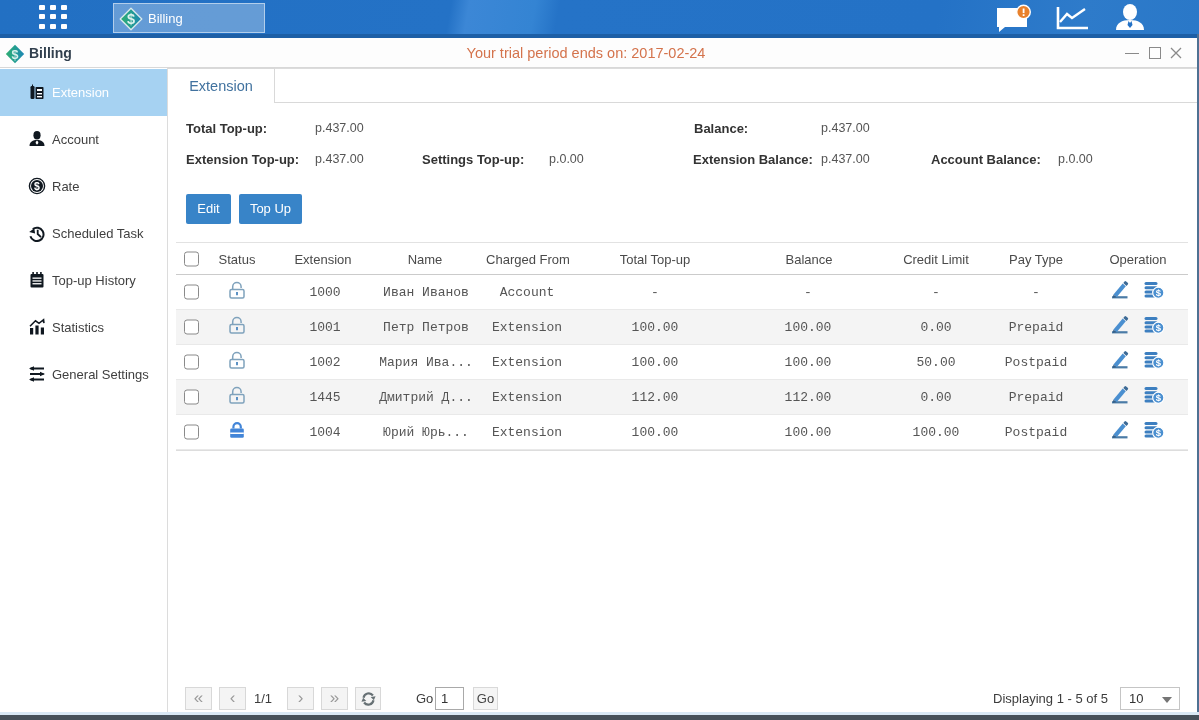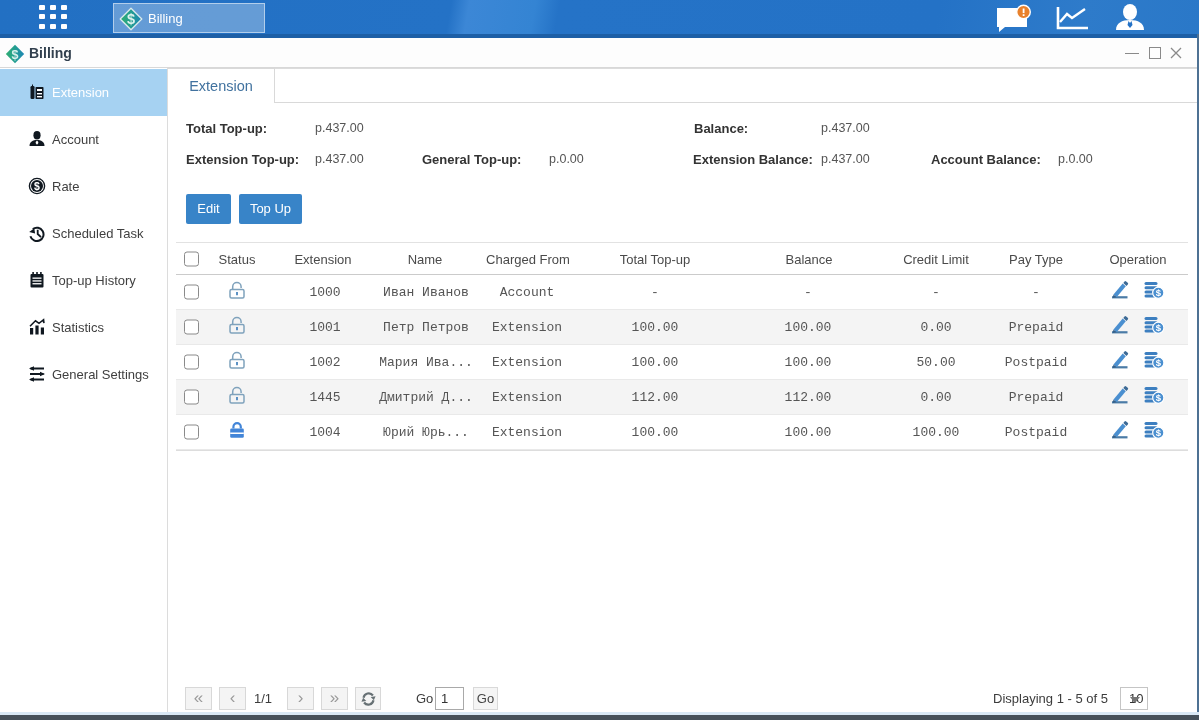--- a/index.html
+++ b/index.html
@@ -52,21 +52,21 @@
 .cbx { position:absolute; left:8px; width:15px; height:15px; border:1px solid #8a8a8a; border-radius:3px; background:#fff; top:50%; transform:translateY(-50%); }
 #tbot { left:176px; top:450px; width:1012px; height:1px; background:#ddd; }
 .cico { position:absolute; top:50%; transform:translate(-50%,-50%); }
 
 
 .pbtn { position:absolute; top:687px; width:27px; height:23px; background:#f4f4f4; border:1px solid #d8d8d8; color:#9a9a9a; text-align:center; font-size:17px; line-height:20px; }
 .ptxt { position:absolute; top:691px; font-size:13px; color:#3c3c3c; }
 #goin { position:absolute; left:435px; top:687px; width:29px; height:23px; border:1px solid #a9a9a9; background:#fff; font-size:13px; color:#333; padding-left:5px; line-height:21px; }
 #gobtn { position:absolute; left:473px; top:687px; width:25px; height:23px; background:#f5f5f5; border:1px solid #d9d9d9; font-size:13px; color:#444; text-align:center; line-height:21px; }
 #disp { position:absolute; top:691px; right:91px; font-size:13px; color:#3c3c3c; }
-#ddown { position:absolute; left:1120px; top:687px; width:28px; height:23px; border:1px solid #c5c5c5; background:#fff; font-size:13px; color:#333; }
+#ddown { position:absolute; left:1120px; top:687px; width:60px; height:23px; border:1px solid #c5c5c5; background:#fff; font-size:13px; color:#333; }
 #ddown .n { position:absolute; left:8px; top:3px; }
 #ddown .tri { position:absolute; right:7px; top:9px; width:0; height:0; border-left:5px solid transparent; border-right:5px solid transparent; border-top:6px solid #757575; }
 
 
 #redge { left:1197px; top:34px; width:2px; height:681px; background:#4e7193; }
 #bstrip1 { left:0; top:712px; width:1199px; height:3px; background:#d9e8f5; }
 #bstrip2 { left:0; top:715px; width:1199px; height:5px; background:#46505a; }
 </style>
 </head>
 <body>
@@ -112,20 +112,21 @@
     <path d="M15.5 18 l1.5 2 l1.5 -2 l1 4 l-2.5 3 l-2.5 -3 z" fill="#2472c6"></path>
   </svg>
 </div>
 <div id="dline" class="abs"></div>
 <div id="titlebar" class="abs">
   <svg class="abs" style="left:5px;top:6px" width="20" height="20" viewBox="0 0 20 20">
     <path d="M10 0.8 L19.2 10 L10 19.2 L0.8 10 z" fill="url(#g1)" stroke-linejoin="round"></path>
     <text x="10" y="14.6" font-size="12.5" font-weight="bold" fill="#d9f0ec" text-anchor="middle" font-family="Liberation Sans">$</text>
   </svg>
   <span id="wtitle" class="abs">Billing</span>
+  <div id="trial" class="abs">Your trial period ends on: 2017-02-24</div>
   <div id="winbtns" class="abs">
     <div class="abs" style="right:44px;top:9px;width:14px;height:1px;background:#8a8a8a"></div>
     <div class="abs" style="right:22px;top:3px;width:12px;height:12px;border:1px solid #8a8a8a"></div>
     <svg class="abs" style="right:0;top:2px" width="14" height="14" viewBox="0 0 14 14">
       <path d="M2 2 L12 12 M12 2 L2 12" stroke="#8a8a8a" stroke-width="1.3"></path>
     </svg>
   </div>
 </div>
 
 <div id="sidebar" class="abs">
@@ -214,21 +215,21 @@
   </div>
 <div id="tabline" class="abs"></div>
 
 <span class="abs slabel" style="left:186px;top:128px">Total Top-up:</span>
 <span class="abs svalue" style="left:315px;top:128px">p.437.00</span>
 <span class="abs slabel" style="left:694px;top:128px">Balance:</span>
 <span class="abs svalue" style="left:821px;top:128px">p.437.00</span>
 
 <span class="abs slabel" style="left:186px;top:159px">Extension Top-up:</span>
 <span class="abs svalue" style="left:315px;top:159px">p.437.00</span>
-<span class="abs slabel" style="left:422px;top:159px">General Top-up:</span>
+<span class="abs slabel" style="left:422px;top:159px">Settings Top-up:</span>
 <span class="abs svalue" style="left:549px;top:159px">p.0.00</span>
 <span class="abs slabel" style="left:693px;top:159px">Extension Balance:</span>
 <span class="abs svalue" style="left:821px;top:159px">p.437.00</span>
 <span class="abs slabel" style="left:931px;top:159px">Account Balance:</span>
 <span class="abs svalue" style="left:1058px;top:159px">p.0.00</span>
 
 <div class="btn" style="left:186px;top:194px;width:45px">Edit</div>
 <div class="btn" style="left:239px;top:194px;width:63px">Top Up</div>
 
 <div id="thead" class="abs">

